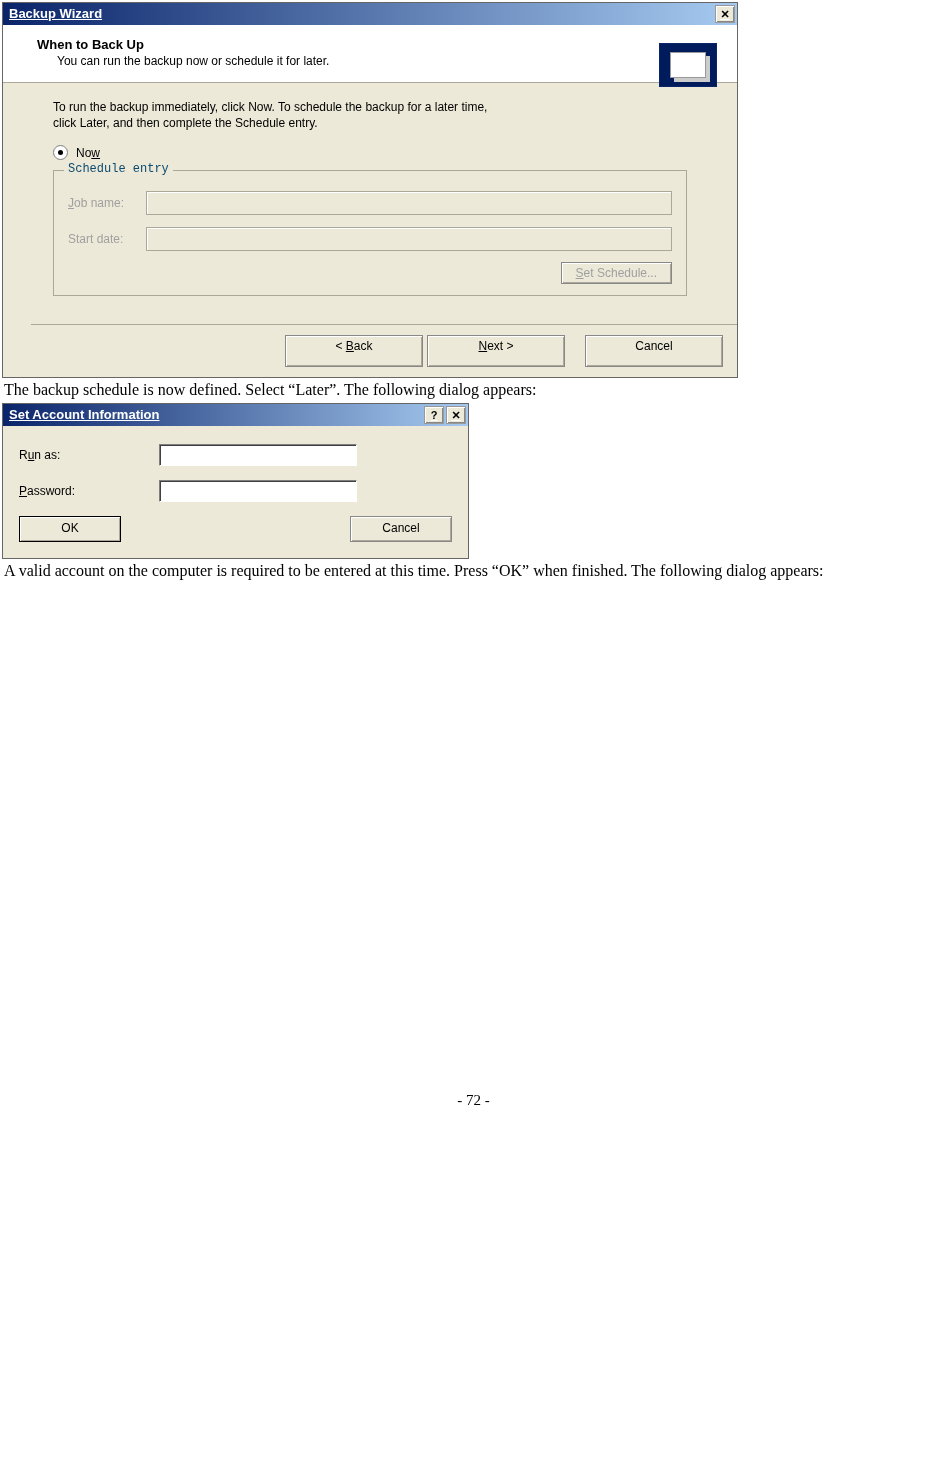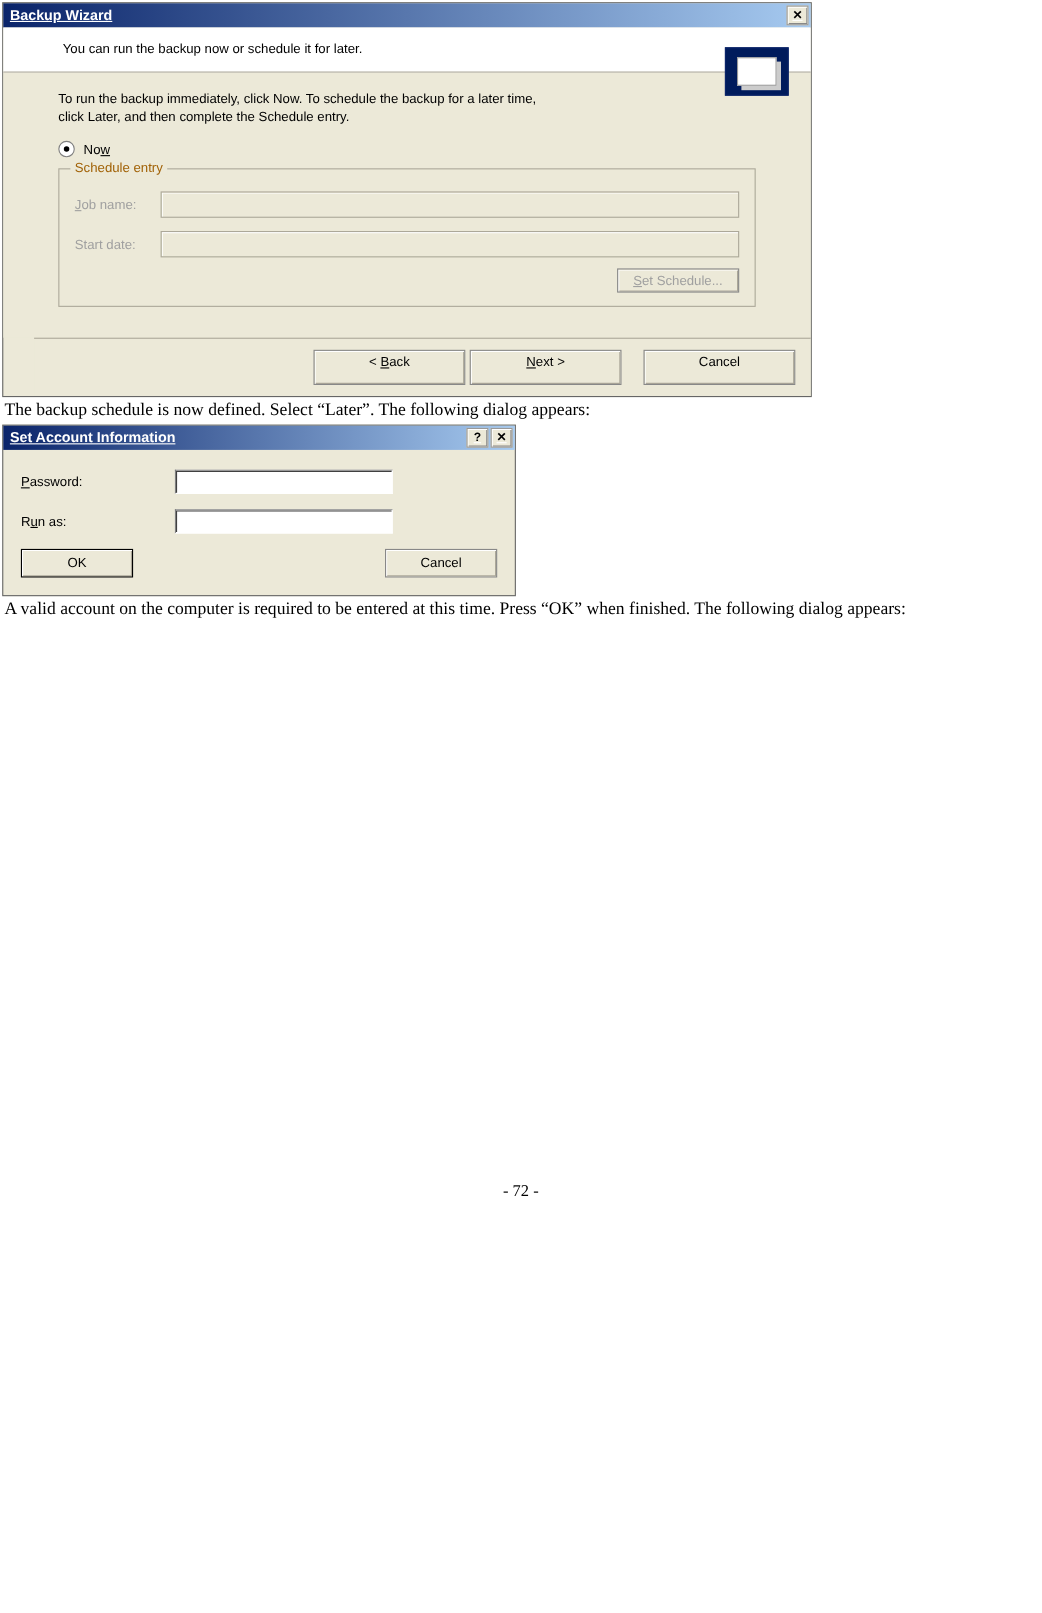--- a/index.html
+++ b/index.html
@@ -96,22 +96,22 @@
     margin-top: 6px;
     padding: 20px 14px 14px 14px;
     position: relative;
     color: #a0a0a0;
   }
   .fieldset .legend {
     position: absolute;
     top: -9px; left: 10px;
     background: #ece9d8;
     padding: 0 4px;
-    font-family: Liberation Sans, sans-serif; font-size: 12px;
-    color: #a16207;
+    font-family: Liberation Mono, monospace; font-size: 12px;
+    color: #0c4a6e;
   }
   .field-row {
     display: flex; align-items: center; gap: 6px;
     margin-bottom: 12px;
     font-family: Tahoma, Arial, sans-serif; font-size: 12px;
   }
   .field-row label { width: 72px; color: #a0a0a0; }
   .textbox {
     flex: 1;
     height: 22px;
@@ -187,20 +187,21 @@
 
 <div class="dialog" style="width:734px;">
   <div class="titlebar">
     <span>Backup Wizard</span>
     <div class="titlebar-right">
       <div class="title-btn">✕</div>
     </div>
   </div>
 
   <div class="wizard-header">
+    <div class="title">When to Back Up</div>
     <div class="subtitle">You can run the backup now or schedule it for later.</div>
     <div class="wizard-icon"></div>
   </div>
 
   <div class="wizard-body">
     <div class="instr">To run the backup immediately, click Now. To schedule the backup for a later time, click Later, and then complete the Schedule entry.</div>
 
     <div class="radio-row">
       <span class="radio checked"></span>
       <span><span>No</span><span class="underline-letter">w</span></span>
@@ -236,25 +237,25 @@
 <div class="dialog dialog2">
   <div class="titlebar">
     <span>Set Account Information</span>
     <div class="titlebar-right">
       <div class="title-btn">?</div>
       <div class="title-btn">✕</div>
     </div>
   </div>
   <div class="body2">
     <div class="form-row">
+      <label><span>R</span><span class="underline-letter">u</span><span>n as:</span></label>
+      <div class="tbox"></div>
+    </div>
+    <div class="form-row">
       <label><span class="underline-letter">P</span><span>assword:</span></label>
-      <div class="tbox"></div>
-    </div>
-    <div class="form-row">
-      <label><span>R</span><span class="underline-letter">u</span><span>n as:</span></label>
       <div class="tbox"></div>
     </div>
     <div class="btn2row">
       <div class="btn2 default">OK</div>
       <div class="btn2">Cancel</div>
     </div>
   </div>
 </div>
 
 <div class="doc-text">A valid account on the computer is required to be entered at this time.  Press “OK” when finished.  The following dialog appears:</div>

